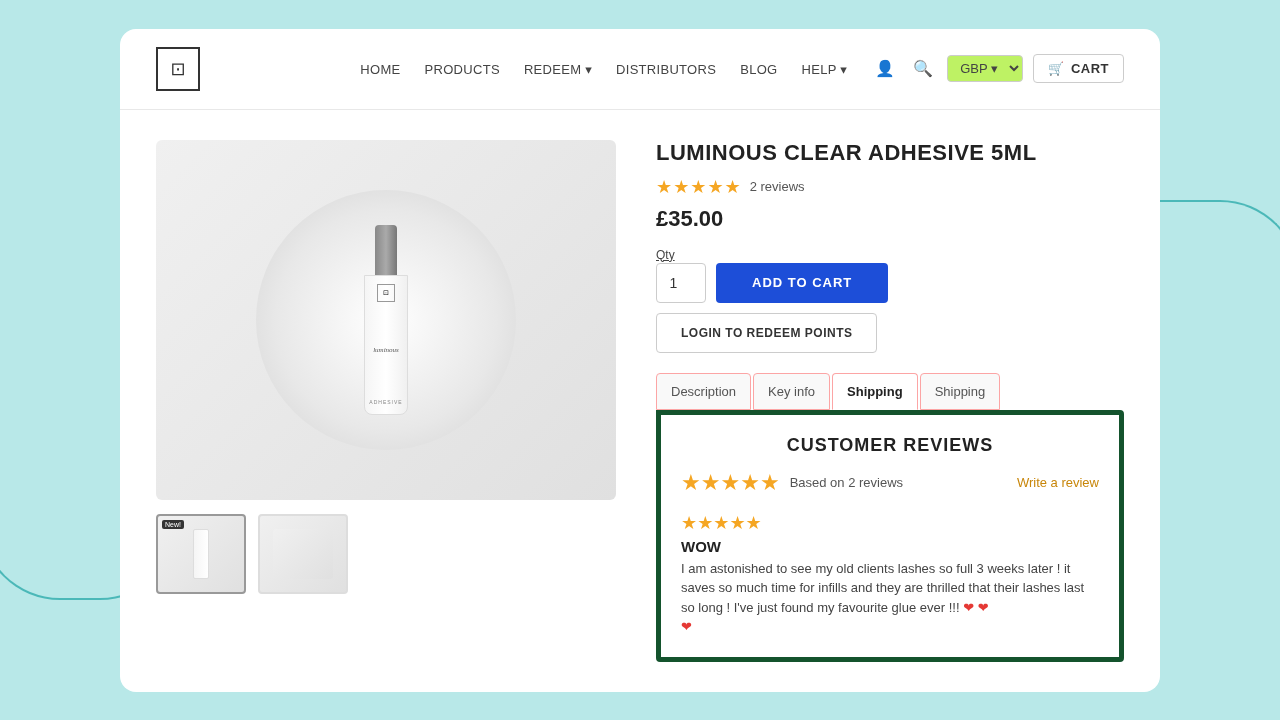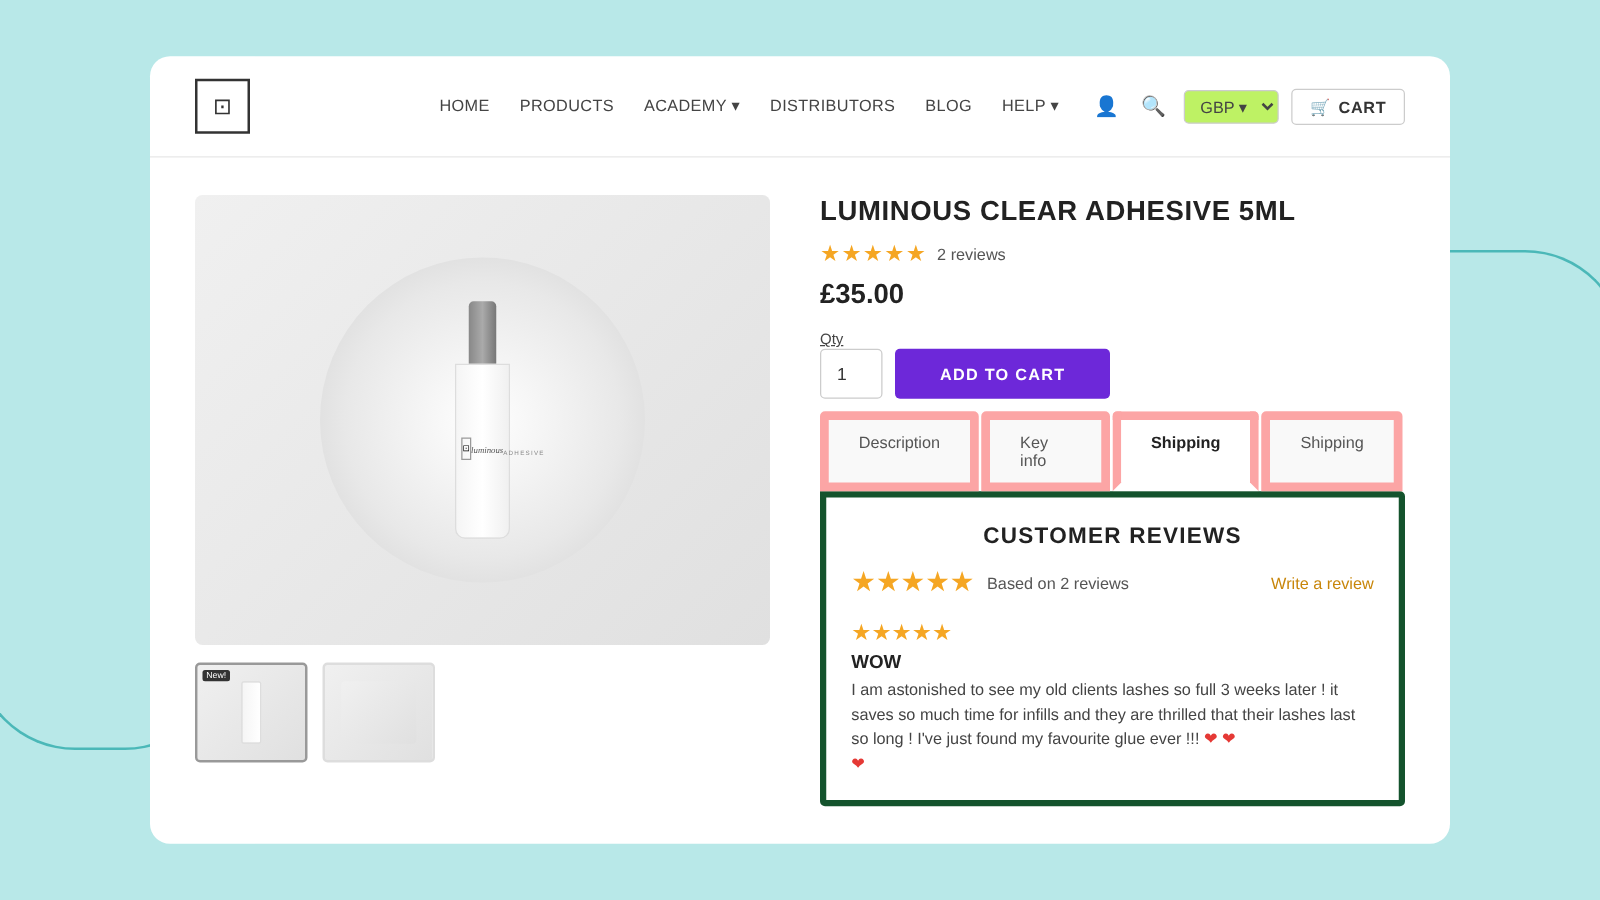--- a/index.html
+++ b/index.html
@@ -166,21 +166,21 @@
       background: linear-gradient(to right, #888, #aaa, #777);
       border-radius: 4px 4px 0 0;
     }
     .bottle-body {
       width: 44px;
       height: 140px;
       background: linear-gradient(to right, #f5f5f5, #fff, #f0f0f0);
       border: 1px solid #ddd;
       border-radius: 0 0 8px 8px;
       display: flex;
-      flex-direction: row;
+      flex-direction: column;
       align-items: center;
       justify-content: space-between;
       padding: 8px 4px;
     }
     .bottle-logo-small {
       width: 18px;
       height: 18px;
       border: 1px solid #999;
       display: flex;
       align-items: center;
@@ -287,21 +287,21 @@
     .qty-input {
       width: 50px;
       height: 40px;
       border: 1px solid #ccc;
       border-radius: 4px;
       text-align: center;
       font-size: 14px;
       color: #333;
     }
     .add-to-cart-btn {
-      background: #6d28d9;
+      background: #1d4ed8;
       color: #fff;
       border: none;
       padding: 10px 36px;
       font-size: 13px;
       font-weight: 700;
       letter-spacing: 1px;
       border-radius: 4px;
       cursor: pointer;
       height: 40px;
     }
@@ -320,25 +320,25 @@
       display: block;
     }
     
     .tabs {
       display: flex;
       gap: 0;
       margin-bottom: 0;
       border-bottom: none;
     }
     .tab {
-      padding: 10px 24px;
+      padding: 10px 14px;
       font-size: 13px;
       color: #555;
       cursor: pointer;
-      border: 7px solid #fca5a5;
+      border: 1px solid #fca5a5;
       border-radius: 4px 4px 0 0;
       background: #f9f9f9;
       margin-right: 2px;
     }
     .tab.active {
       background: #fff;
       color: #222;
       font-weight: 600;
       border-bottom-color: #fff;
       z-index: 1;
@@ -417,21 +417,21 @@
 
 <div class="main-card">
 
   <nav class="nav">
     <div class="nav-logo">
       <div class="logo-box">⊡</div>
     </div>
     <ul class="nav-links">
       <li><a href="#">HOME</a></li>
       <li><a href="#">PRODUCTS</a></li>
-      <li><a href="#">ACADEMY ▾</a></li>
+      <li><a href="#">REDEEM ▾</a></li>
       <li><a href="#">DISTRIBUTORS</a></li>
       <li><a href="#">BLOG</a></li>
       <li><a href="#">HELP ▾</a></li>
     </ul>
     <div class="nav-icons">
       <div class="nav-icon">👤</div>
       <div class="nav-icon">🔍</div>
       <select class="currency-selector">
         <option>GBP ▾</option>
         <option>USD</option>
@@ -479,20 +479,21 @@
 
       <div class="price">£35.00</div>
 
       <div class="qty-label">Qty</div>
 
       <div class="qty-add-row">
         <input class="qty-input" type="number" value="1" min="1" style="">
         <button class="add-to-cart-btn">ADD TO CART</button>
       </div>
 
+      <button class="redeem-btn">LOGIN TO REDEEM POINTS</button>
 
       <div class="tabs">
         <div class="tab">Description</div>
         <div class="tab">Key info</div>
         <div class="tab active">Shipping</div>
         <div class="tab">Shipping</div>
       </div>
 
       <div class="tab-content">
         <div class="reviews-title">CUSTOMER REVIEWS</div>

